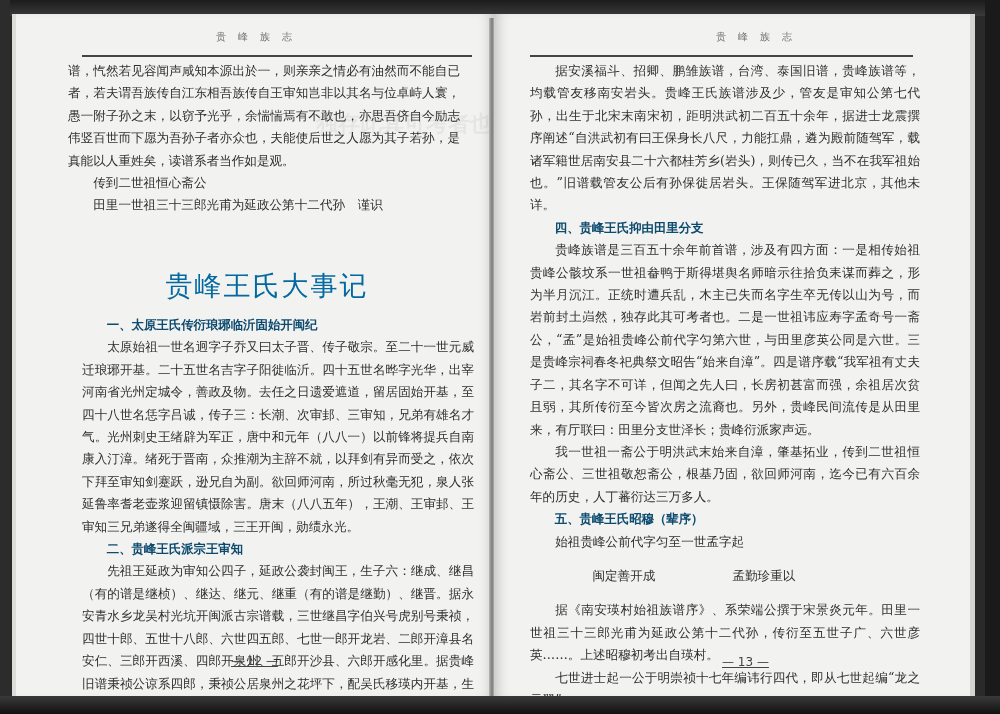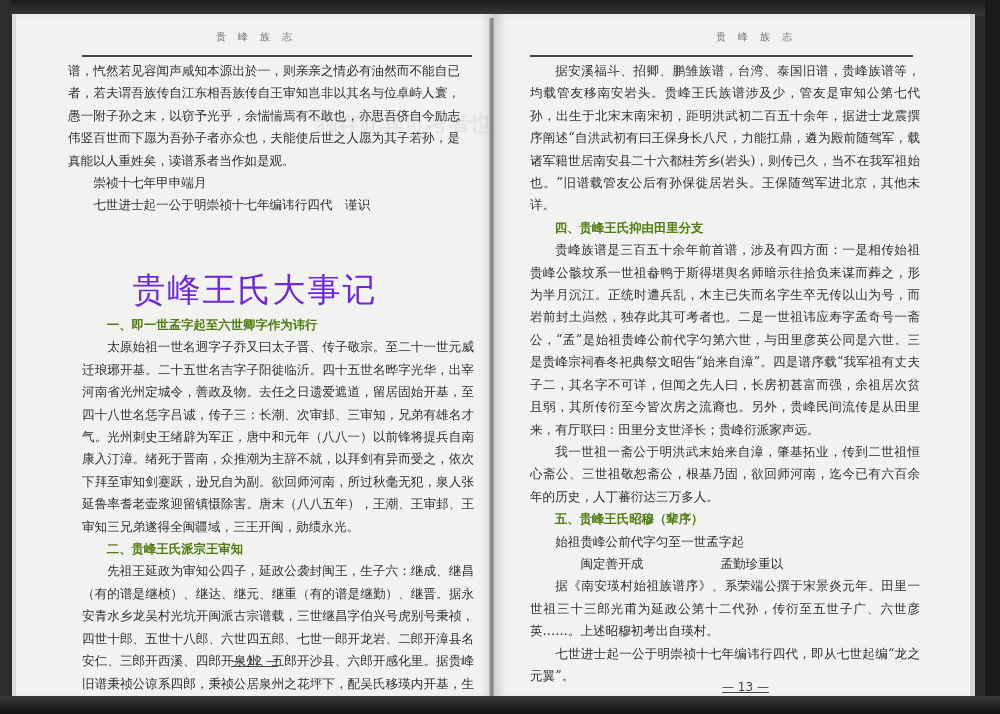--- a/index.html
+++ b/index.html
@@ -28,28 +28,28 @@
     position: absolute; font-size: 10px; letter-spacing: 12px; color: #737373;
   }
   .head-rule { position: absolute; height: 1.5px; background: #444; }
 
   .body-text {
     position: absolute; font-size: 12.6px; line-height: 22.4px; color: #2f2f2f;
     text-align: justify;
   }
   .para { margin: 0; text-indent: 2em; }
   .para.noindent { text-indent: 0; }
-  .h-sec { margin: 0; padding-left: 2em; font-family: "DejaVu Sans", "Liberation Sans", sans-serif; font-weight: bold; font-size: 12.4px; color: #4d7c0f; }
+  .h-sec { margin: 0; padding-left: 2em; font-family: "DejaVu Sans", "Liberation Sans", sans-serif; font-weight: bold; font-size: 12.4px; color: #0c4a6e; }
   .chapter-title {
-    position: absolute; left: 0; width: 478px; text-align: center;
+    position: absolute; left: 12px; width: 478px; text-align: center;
     font-family: "DejaVu Sans", "Liberation Sans", sans-serif;
-    font-size: 33px; letter-spacing: 2px; color: #6d28d9;
+    font-size: 27px; letter-spacing: 2px; color: #0369a1;
   }
   .signoff { margin: 0; padding-left: 2em; }
-  .poem-row { display: flex; margin: 0; }
+  .poem-row { display: flex; margin: 12px; }
   .poem-row .c1 { width: 140px; }
   .folio {
     position: absolute; font-family: "DejaVu Sans", "Liberation Sans", sans-serif;
     font-size: 12px; color: #444; text-decoration: underline;
   }
   .ghost { position: absolute; color: rgba(0,0,0,0.05); font-size: 22px; font-family: "DejaVu Sans", sans-serif; font-weight: bold; }
 </style>
 </head>
 <body>
 
@@ -59,28 +59,28 @@
   <div class="backdrop-right"></div>
 
   <div class="page page-left">
     <div class="ghost" style="left:300px;top:95px;">独存此其可考者也</div>
 
     <div class="running-head" style="left:200px;top:16px;">贵峰族志</div>
     <div class="head-rule" style="left:66px;top:41px;width:390px;"></div>
 
     <div class="body-text" style="left:52px;top:46px;width:392px;">
       <p class="para noindent">谱，忾然若见容闻声咸知本源出於一，则亲亲之情必有油然而不能自已者，若夫谓吾族传自江东相吾族传自王审知岂非以其名与位卓峙人寰，愚一附子孙之末，以窃予光乎，余惴惴焉有不敢也，亦思吾侪自今励志伟竖百世而下愿为吾孙子者亦众也，夫能使后世之人愿为其子若孙，是真能以人重姓矣，读谱系者当作如是观。</p>
-      <p class="signoff">崇祯十七年甲申端月</p>
-      <p class="signoff">七世进士起一公于明崇祯十七年编讳行四代　谨识</p>
+      <p class="signoff">传到二世祖恒心斋公</p>
+      <p class="signoff">田里一世祖三十三郎光甫为延政公第十二代孙　谨识</p>
     </div>
 
     <div class="chapter-title" style="top:254px;">贵峰王氏大事记</div>
 
     <div class="body-text" style="left:66px;top:300px;width:392px;">
-      <p class="h-sec">一、即一世孟字起至六世卿字作为讳行</p>
+      <p class="h-sec">一、太原王氏传衍琅琊临沂固始开闽纪</p>
       <p class="para">太原始祖一世名迥字子乔又曰太子晋、传子敬宗。至二十一世元威迁琅琊开基。二十五世名吉字子阳徙临沂。四十五世名晔字光华，出宰河南省光州定城令，善政及物。去任之日遗爱遮道，留居固始开基，至四十八世名恁字吕诚，传子三：长潮、次审邽、三审知，兄弟有雄名才气。光州刺史王绪辟为军正，唐中和元年（八八一）以前锋将提兵自南康入汀漳。绪死于晋南，众推潮为主辞不就，以拜剑有异而受之，依次下拜至审知剑蹇跃，逊兄自为副。欲回师河南，所过秋毫无犯，泉人张延鲁率耆老壶浆迎留镇慑除害。唐末（八八五年），王潮、王审邽、王审知三兄弟遂得全闽疆域，三王开闽，勋绩永光。</p>
       <p class="h-sec">二、贵峰王氏派宗王审知</p>
       <p class="para">先祖王延政为审知公四子，延政公袭封闽王，生子六：继成、继昌（有的谱是继桢）、继达、继元、继重（有的谱是继勤）、继晋。据永安青水乡龙吴村光坑开闽派古宗谱载，三世继昌字伯兴号虎别号秉祯，四世十郎、五世十八郎、六世四五郎、七世一郎开龙岩、二郎开漳县名安仁、三郎开西溪、四郎开泉州、五郎开沙县、六郎开感化里。据贵峰旧谱秉祯公谅系四郎，秉祯公居泉州之花坪下，配吴氏移瑛内开基，生子五：管礼、管明、管斌、管友（居南安岩头）、管智。初考宗亲支派数处谱，继桢与继昌世系记载相同，至八世管礼等五位兄弟名字排列均相同。据瑛村始祖谱序载：“祖王公世居泉郡，三四迁而终寓于此，阅五世矣”。荣端公撰序于宋景炎元年（一二七六），距三王入闽三百九十一年。后传说被乌蜂袭害患难，部份移居田里。</p>
 
     </div>
 
     <div class="folio" style="left:215px;top:640px;">— 12 —</div>
   </div>
 
   <div class="gutter"></div>
@@ -102,17 +102,17 @@
         <p class="poem-row">
           <span class="c1">闽定善开成</span>
           <span>孟勤珍重以</span>
         </p>
       </div>
       <p class="para">据《南安瑛村始祖族谱序》、系荣端公撰于宋景炎元年。田里一世祖三十三郎光甫为延政公第十二代孙，传衍至五世子广、六世彦英……。上述昭穆初考出自瑛村。</p>
       <p class="para">七世进士起一公于明崇祯十七年编讳行四代，即从七世起编“龙之元翼”。</p>
 
     </div>
 
-    <div class="folio" style="left:228px;top:666px;">— 13 —</div>
+    <div class="folio" style="left:228px;top:641px;">— 13 —</div>
   </div>
 
   <div class="backdrop-bottom"></div>
 </div>
 
 </body></html>

